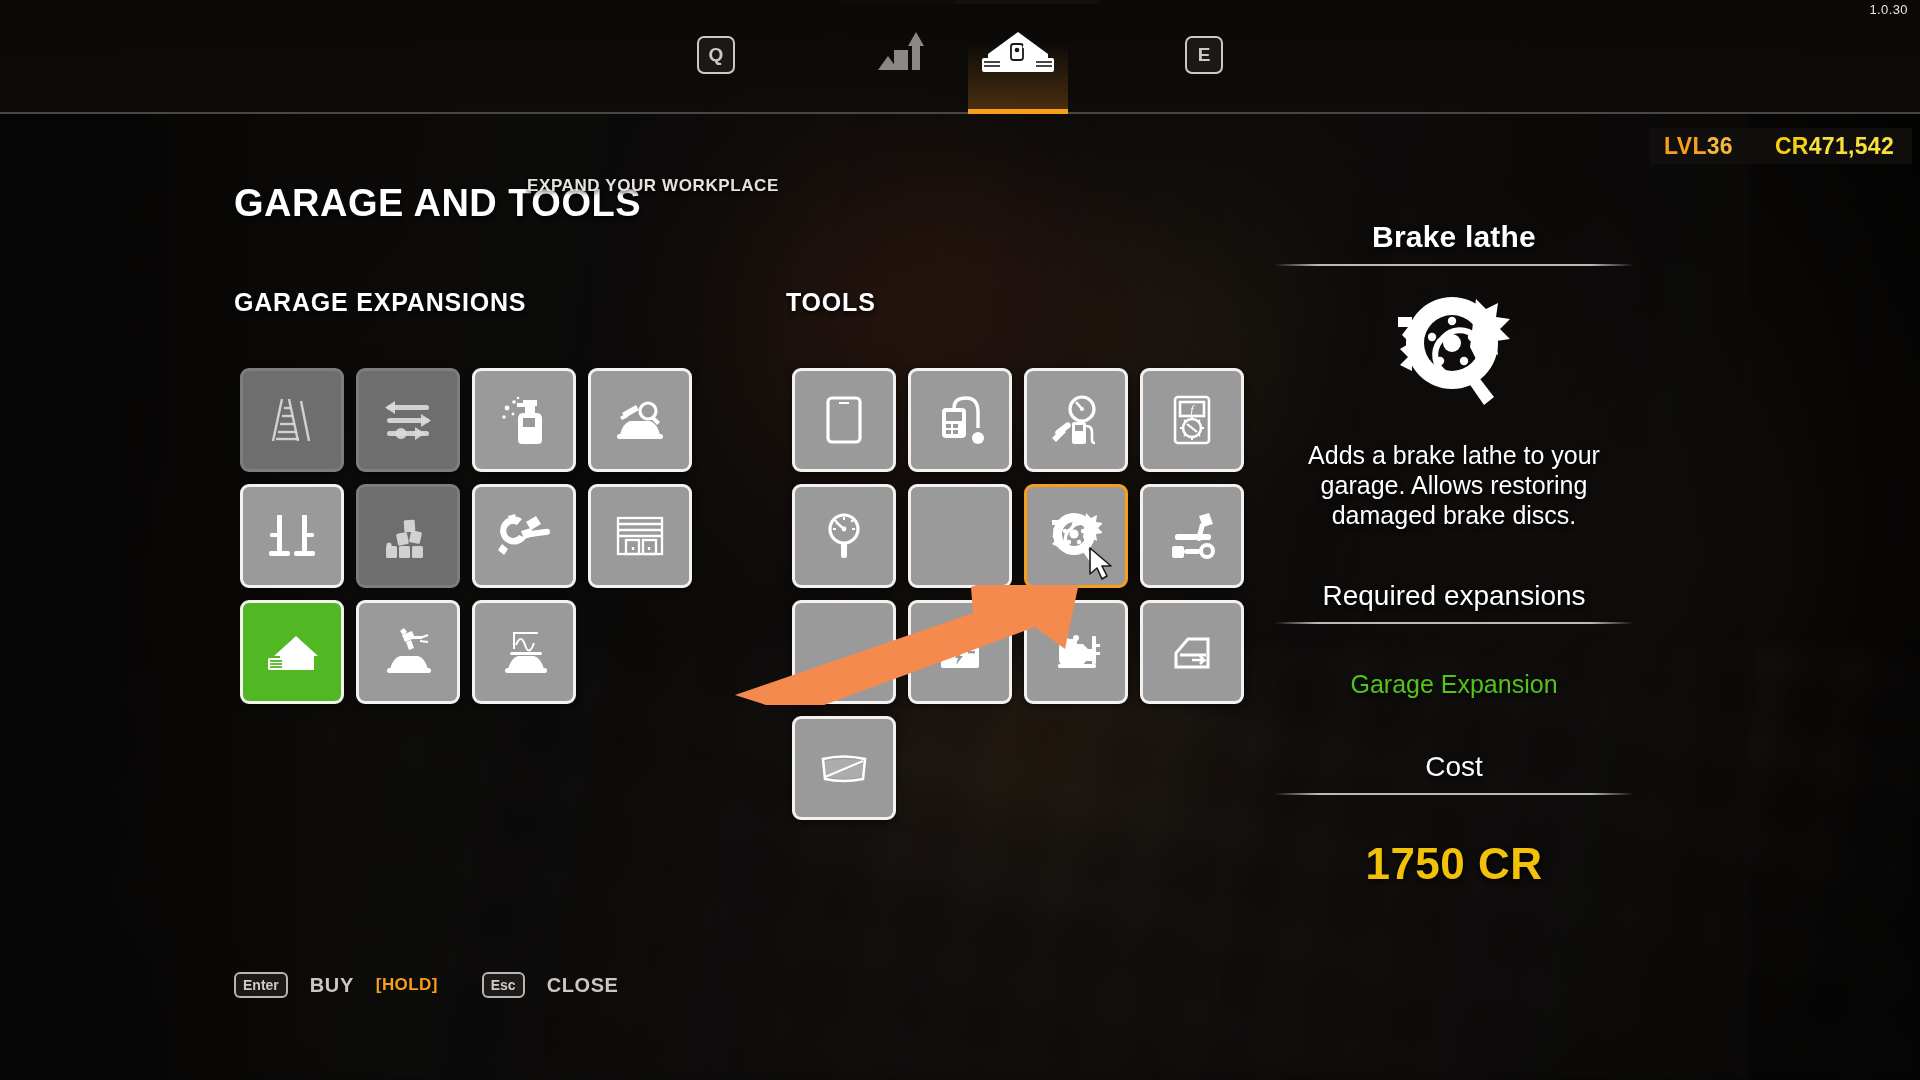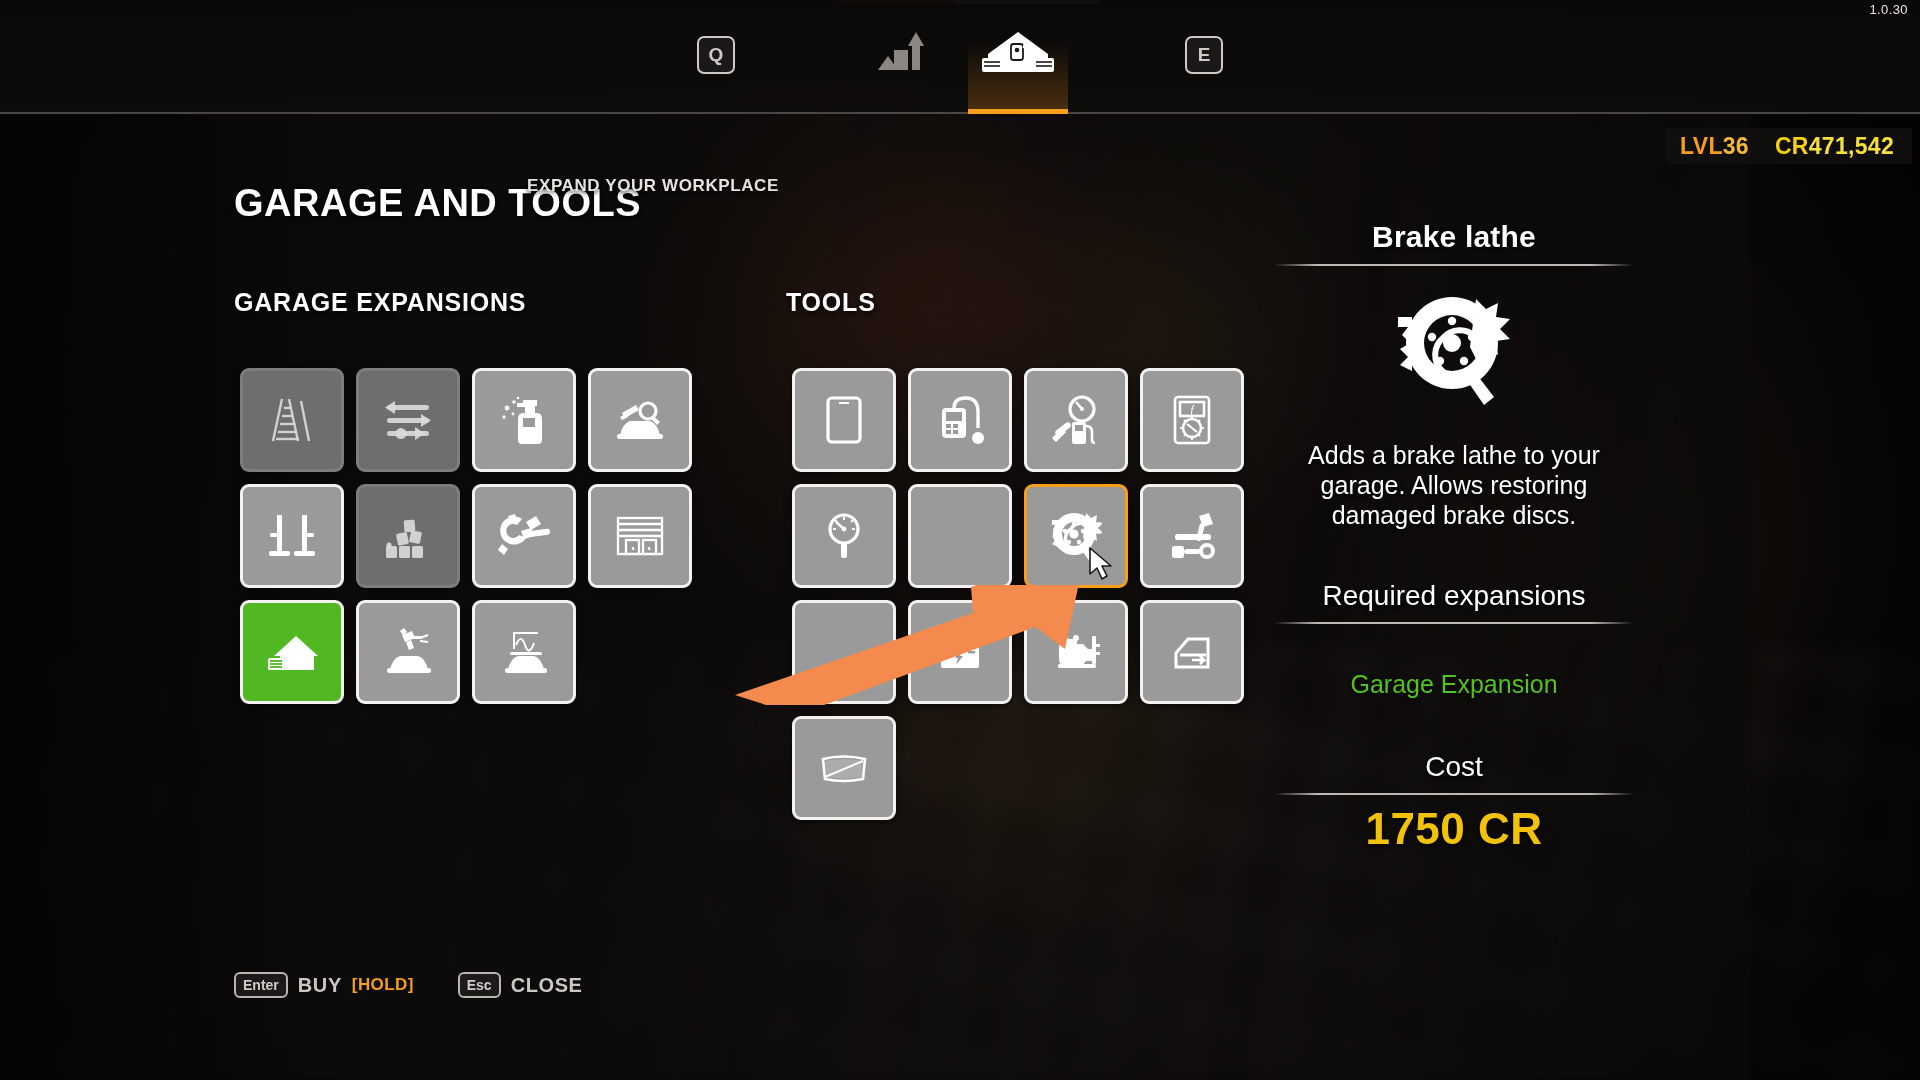--- a/index.html
+++ b/index.html
@@ -101,35 +101,35 @@
   .d-rule{ height:2px; margin:10px 0 0;
     background:linear-gradient(90deg, rgba(190,190,190,0) 0%, #bdbab6 12%, #bdbab6 88%, rgba(190,190,190,0) 100%); }
   .d-iconwrap{ height:140px; display:flex; align-items:center; justify-content:center; margin-top:14px; }
   .d-desc{ color:#fff; font-size:25px; line-height:30px; margin-top:20px;
     text-shadow:0 2px 5px rgba(0,0,0,.9); }
   .d-sub{ color:#fff; font-size:28px; font-weight:500; margin-top:50px;
     text-shadow:0 2px 5px rgba(0,0,0,.9); }
   .d-req{ color:#53c31d; font-size:25px; margin-top:46px; text-shadow:0 2px 5px rgba(0,0,0,.9); }
   .d-cost-label{ color:#fff; font-size:28px; font-weight:500; margin-top:52px;
     text-shadow:0 2px 5px rgba(0,0,0,.9); }
-  .d-cost{ margin-top:9px; color:#f2c20a; font-size:44px; font-weight:bold;
+  .d-cost{ margin-top:44px; color:#f2c20a; font-size:44px; font-weight:bold;
     letter-spacing:.5px; text-shadow:0 2px 6px rgba(0,0,0,.9); }
   .d-cost .unit{ color:#f2c20a; }
 
   
   .hud{ position:absolute; right:8px; top:128px; height:36px; display:flex; align-items:center;
-    gap:26px; padding:0 18px 0 14px; background:rgba(18,16,14,.88); }
+    gap:42px; padding:0 18px 0 14px; background:rgba(18,16,14,.88); }
   .hud .lvl{ color:#f79e1b; font-size:23px; font-weight:bold; letter-spacing:.3px; }
   .hud .lvl .num{ color:#f6b83c; font-weight:bold; }
   .hud .cr{ color:#f4cf13; font-size:23px; font-weight:bold; letter-spacing:.3px; }
   .hud .cr .amt{ color:#f6e03a; font-weight:600; }
 
   
   .footer{ position:absolute; left:234px; top:972px; display:flex; align-items:center; gap:22px; }
-  .fitem{ display:flex; align-items:center; gap:10px; cursor:pointer; }
+  .fitem{ display:flex; align-items:center; gap:22px; cursor:pointer; }
   .fkey{ min-width:42px; height:26px; padding:0 7px; font-size:14px; border-radius:6px;
     border:2px solid #b9b6b2; color:#cfccc8; background:rgba(45,42,40,.5);
     display:inline-flex; align-items:center; justify-content:center; font-weight:bold; }
   .flabel{ color:#cbc8c4; font-size:20px; font-weight:bold; letter-spacing:.6px; }
   .fhold{ color:#f79e1b; font-size:17px; font-weight:bold; letter-spacing:.4px; }
 </style>
 </head>
 <body>
 
 <div id="root">

